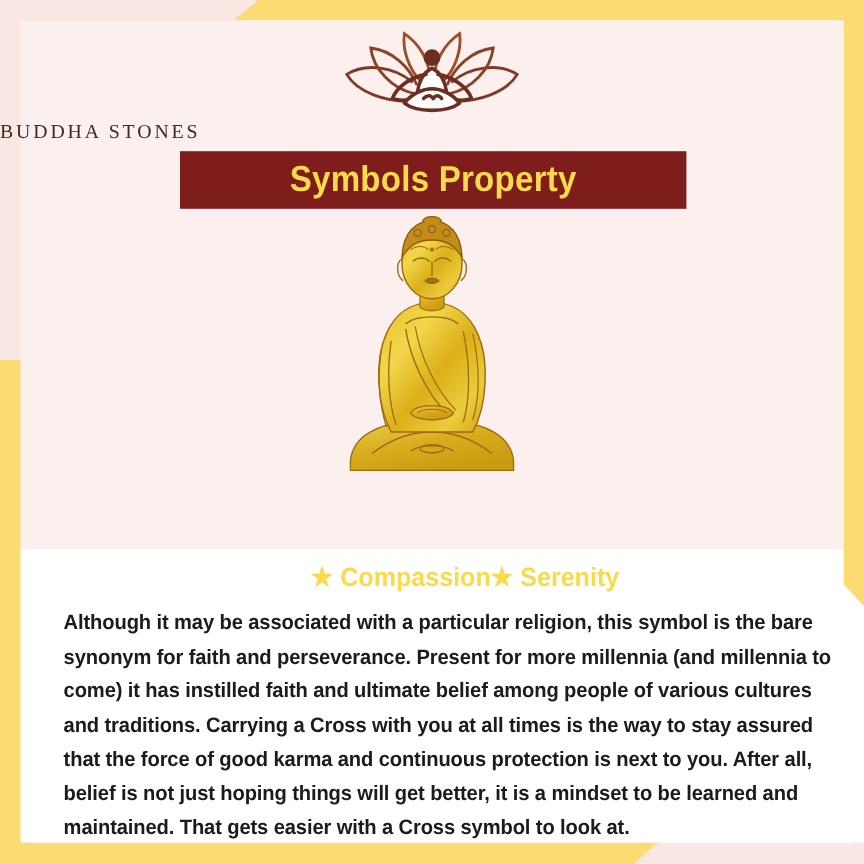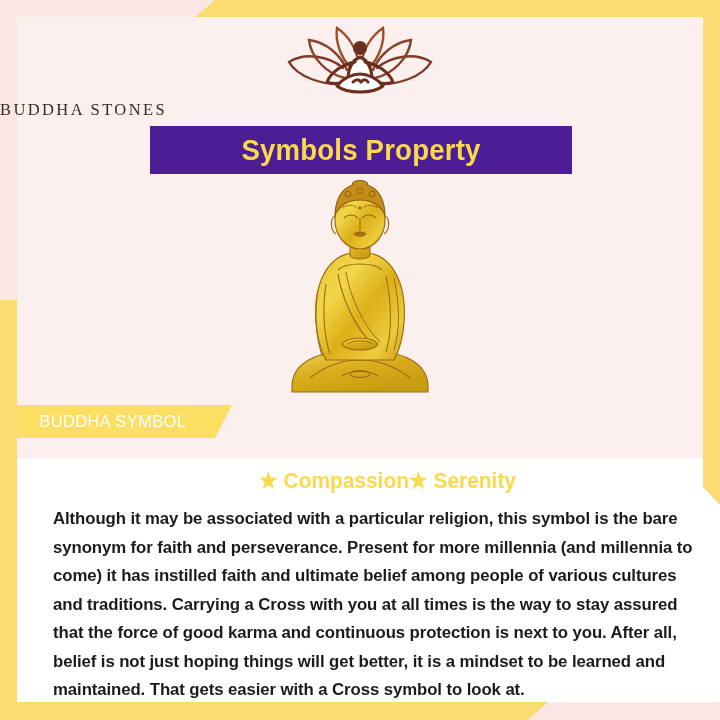--- a/index.html
+++ b/index.html
@@ -95,21 +95,21 @@
     font-weight: 400;
   }
 
   
   .title-band {
     position: absolute;
     left: 150px;
     top: 126px;
     width: 422px;
     height: 48px;
-    background: #4c1d95;
+    background: #7f1d1d;
     display: flex;
     align-items: center;
     justify-content: center;
     z-index: 3;
   }
   .title-text {
     font-family: "Liberation Sans Narrow", "Liberation Sans", sans-serif;
     font-size: 30px;
     font-weight: bold;
     color: #fada4a;
@@ -287,22 +287,19 @@
       <path d="M64 40 C 68 36, 74 36, 78 40" fill="none" stroke="#9d6b10" stroke-width="1.2"></path>
       <path d="M82 40 C 86 36, 92 36, 96 40" fill="none" stroke="#9d6b10" stroke-width="1.2"></path>
       <path d="M80 40 L 80 52" fill="none" stroke="#9d6b10" stroke-width="1.1"></path>
       <path d="M74 56 C 77 53, 83 53, 86 56 C 83 59, 77 59, 74 56 Z" fill="#a8700f" stroke="#8a5c0c" stroke-width="0.8"></path>
       <circle cx="80" cy="30" r="1.8" fill="#a8700f"></circle>
       <path d="M62 30 C 68 26, 74 27, 77 30" fill="none" stroke="#9d6b10" stroke-width="0.9"></path>
       <path d="M83 30 C 86 27, 92 26, 98 30" fill="none" stroke="#9d6b10" stroke-width="0.9"></path>
     </svg>
   </div>
 
-  <div class="tag-banner">
-    <span class="tag-text">BUDDHA SYMBOL</span>
-  </div>
 
   <div class="content-card">
     <div class="subhead">★ Compassion★ Serenity</div>
     <div class="body-copy">Although it may be associated with a particular religion, this symbol is the bare synonym for faith and perseverance. Present for more millennia (and millennia to come) it has instilled faith and ultimate belief among people of various cultures and traditions. Carrying a Cross with you at all times is the way to stay assured that the force of good karma and continuous protection is next to you. After all, belief is not just hoping things will get better, it is a mindset to be learned and maintained. That gets easier with a Cross symbol to look at.</div>
   </div>
 
 </div>
 
 </body></html>

